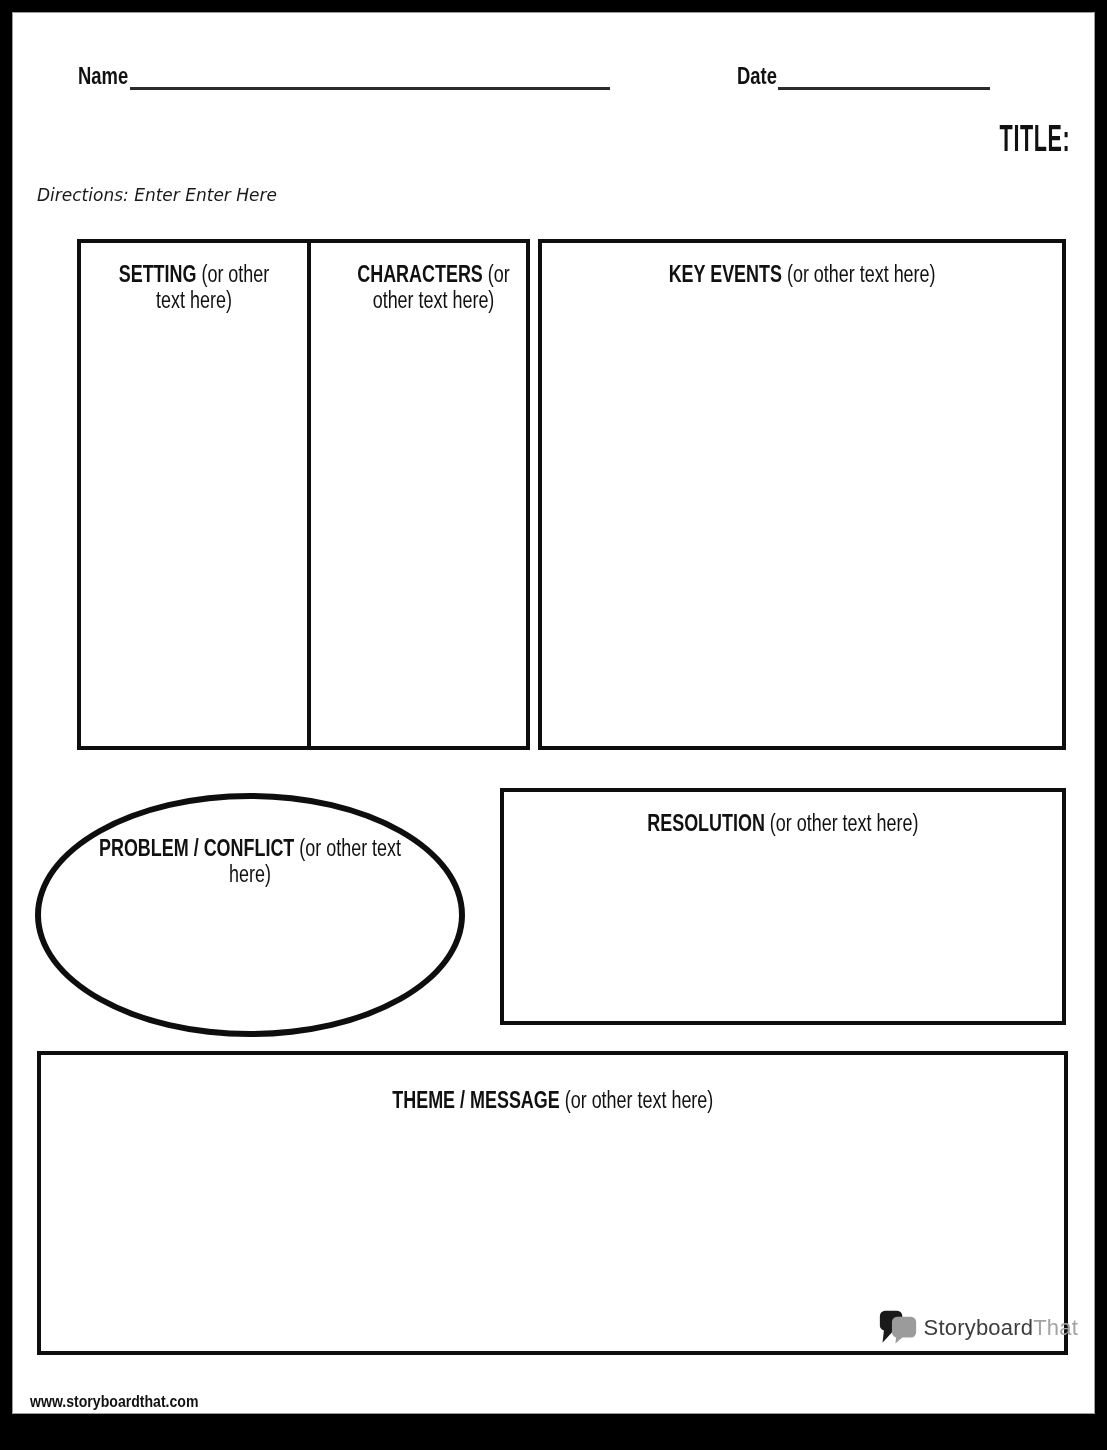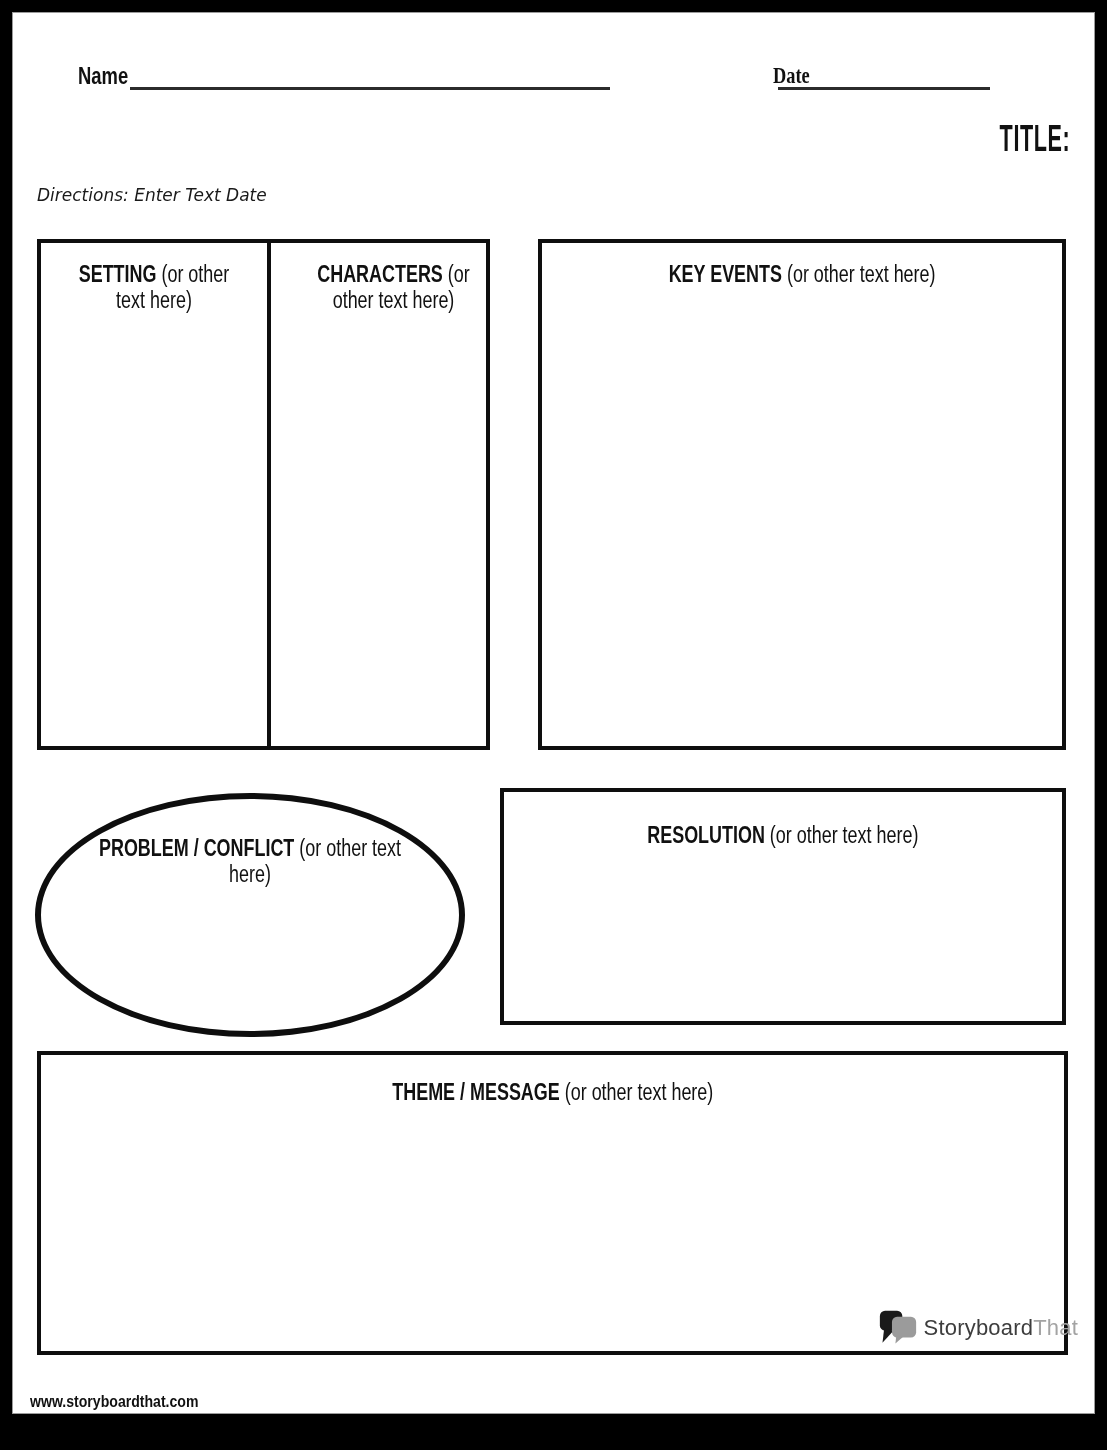--- a/index.html
+++ b/index.html
@@ -50,21 +50,21 @@
   .label-row { width:100%; text-align:center; }
   .box-label {
     font-size:23px;
     line-height:1.15;
     display:inline-block;
     transform:scaleX(0.78);
     transform-origin:center top;
   }
   .box-title { font-weight:bold; }
   .suffix { font-weight:normal; }
-  .split-box { display:flex; }
+  .split-box { display:flex;margin-left:40px; }
   .cell { box-sizing:border-box; height:100%; }
   .cell-right { border-left:4px solid #0e0e0e; }
   .char-label-outer { width:100%; text-align:center; }
   .char-label {
     width:245px;
     white-space:normal;
     text-align:center;
   }
   .ellipse {
     box-sizing:border-box;
@@ -85,30 +85,30 @@
 </head>
 <body>
 
 <div class="page">
 
   <span class="abs hdr-label" style="left:65px; top:50px;">
     <span class="cond">Name</span>
   </span>
   <div class="abs fill-line" style="left:117px; top:74px; width:480px;"></div>
 
-  <span class="abs hdr-label" style="left:760px; top:50px;font-family:Liberation Serif, serif;">
+  <span class="abs hdr-label" style="left:724px; top:50px;">
     <span class="cond">Date</span>
   </span>
   <div class="abs fill-line" style="left:765px; top:74px; width:212px;"></div>
 
   <div class="abs page-title-wrap">
     <span class="page-title">TITLE:</span>
   </div>
 
-  <div class="abs directions" style="left:24px; top:172px;">Directions: Enter Text Date</div>
+  <div class="abs directions" style="left:24px; top:172px;">Directions: Enter Enter Here</div>
 
   <div class="abs wbox split-box" style="left:24px; top:226px; width:453px; height:511px;">
     <div class="cell" style="width:226px;">
       <div class="label-row" style="padding-top:18px;">
         <span class="box-label"><b class="box-title">SETTING</b> <span class="suffix">(or other text here)</span></span>
       </div>
     </div>
     <div class="cell cell-right" style="width:196px;">
       <div class="char-label-outer" style="padding-top:18px;">
         <span class="box-label char-label"><b class="box-title">CHARACTERS</b> <span class="suffix">(or other text here)</span></span>
@@ -122,27 +122,27 @@
     </div>
   </div>
 
   <div class="abs ellipse" style="left:22px; top:780px; width:430px; height:244px;">
     <div class="label-row" style="padding-top:36px;">
       <span class="box-label"><b class="box-title">PROBLEM / CONFLICT</b> <span class="suffix">(or other text here)</span></span>
     </div>
   </div>
 
   <div class="abs wbox" style="left:487px; top:775px; width:566px; height:237px;">
-    <div class="label-row" style="padding-top:30px;">
+    <div class="label-row" style="padding-top:18px;">
       <span class="box-label"><b class="box-title">RESOLUTION</b> <span class="suffix">(or other text here)</span></span>
     </div>
   </div>
 
   <div class="abs wbox" style="left:24px; top:1038px; width:1031px; height:304px;">
-    <div class="label-row" style="padding-top:24px;">
+    <div class="label-row" style="padding-top:32px;">
       <span class="box-label"><b class="box-title">THEME / MESSAGE</b> <span class="suffix">(or other text here)</span></span>
     </div>
   </div>
 
   <span class="abs footer-url" style="left:17px; top:1368px;margin-top:12px;">
     <span class="cond" style="transform:scaleX(0.88);">www.storyboardthat.com</span>
   </span>
 
   <div class="abs logo" style="right:16px; top:1295px;">
     <span style="line-height:0;">

